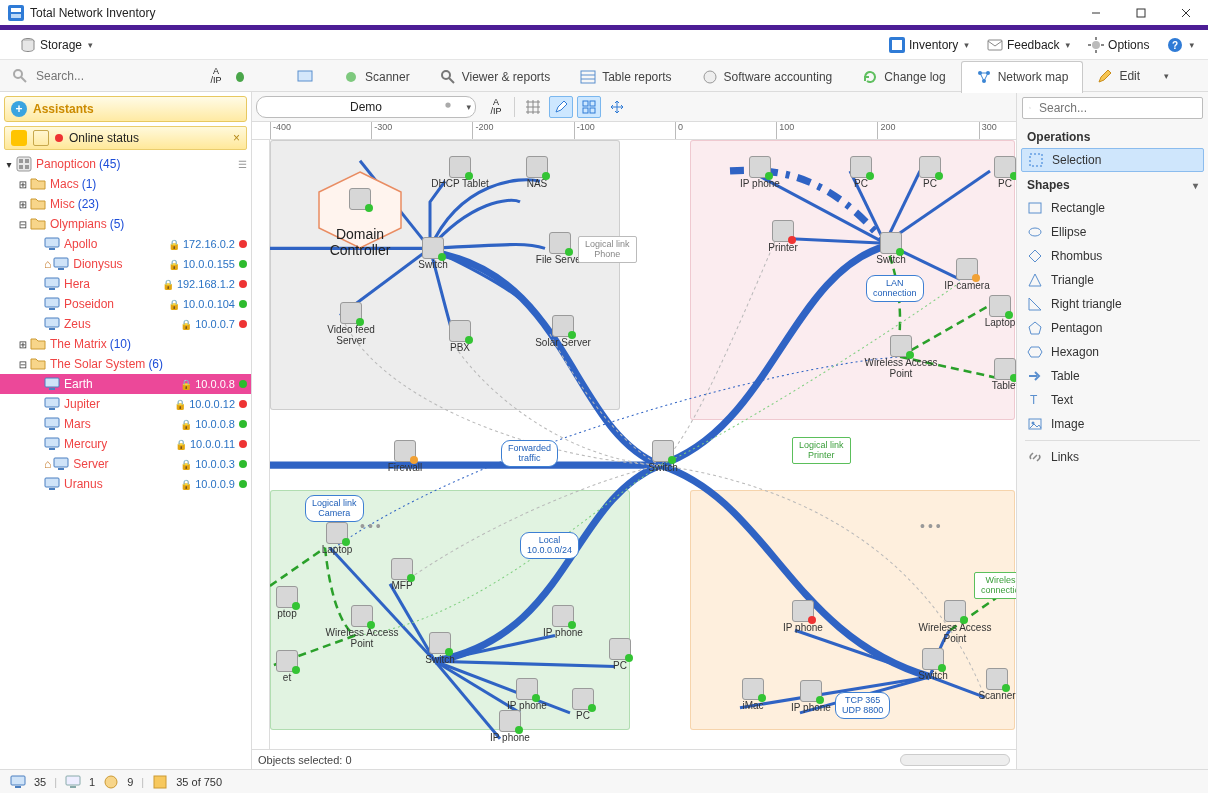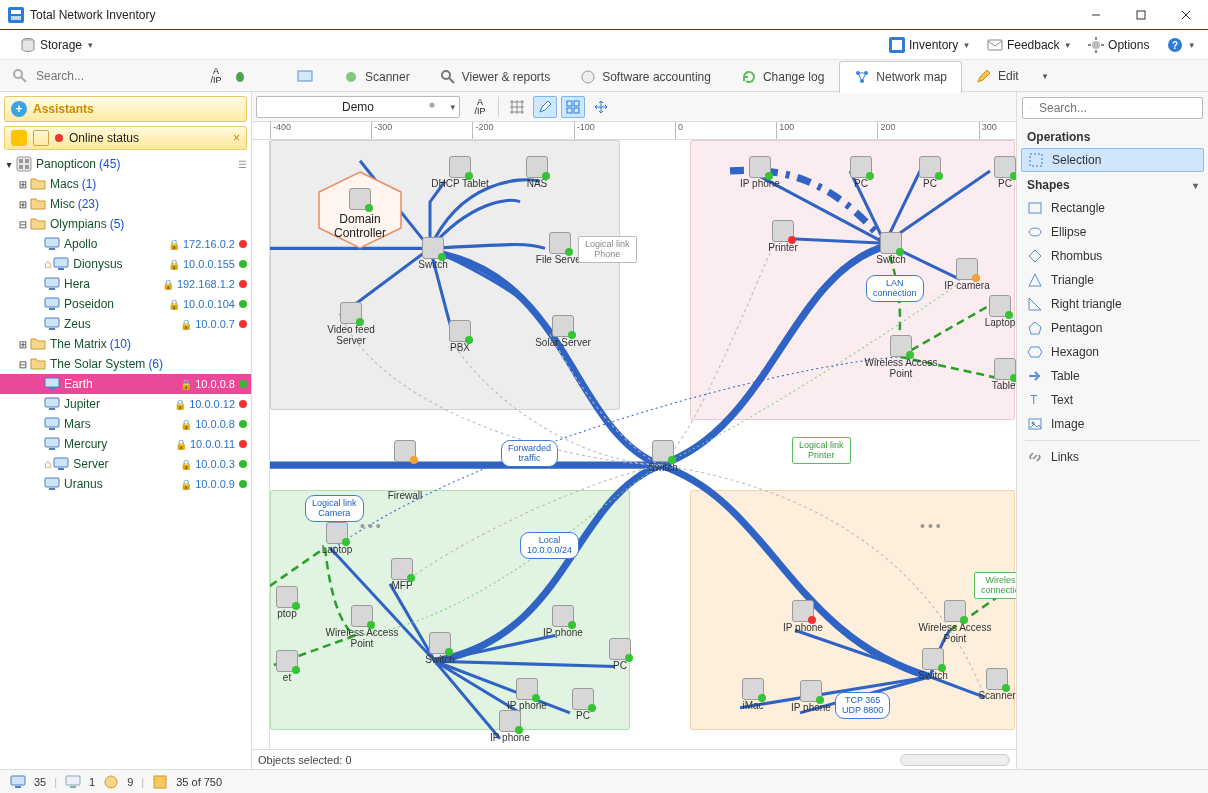--- a/index.html
+++ b/index.html
@@ -1,17 +1,17 @@
 <!DOCTYPE html>
 <html><head>
 <meta charset="utf-8">
 <style>
   * { box-sizing: border-box; font-family: "Segoe UI", Tahoma, sans-serif; }
   html, body { margin: 0; padding: 0; width: 1208px; height: 793px; overflow: hidden; background: #fff; color: #222; font-size: 12px; }
-  .titlebar { height: 30px; display: flex; align-items: center; border-bottom: 1px solid #4c1d95; }
+  .titlebar { height: 30px; display: flex; align-items: center; border-bottom: 5px solid #4c1d95; }
   .titlebar .app-icon { width: 16px; height: 16px; margin: 0 6px 0 8px; display:inline-flex;}
   .titlebar .title { flex: 1; font-size: 12px; }
   .winbtns { display: flex; }
   .winbtn { width: 45px; height: 30px; display: flex; align-items: center; justify-content: center; }
   .menubar { height: 30px; display: flex; align-items: center; padding: 0 8px; border-bottom: 1px solid #e5e5e5; }
   .menubar .storage { display: flex; align-items: center; gap: 6px; }
   .menubar .spacer { flex: 1; }
   .menubar .mitem { display: flex; align-items: center; gap: 4px; padding: 3px 6px; margin-left: 6px; border-radius: 3px; }
   .caret { font-size: 9px; color: #555; margin-left: 2px; }
   .toolbar { height: 32px; display: flex; align-items: center; padding: 0 4px; background:#f7f7f7; border-bottom:1px solid #dcdcdc;}
@@ -31,31 +31,31 @@
   .assist-row .bulb{width:16px;height:16px;display:inline-flex;background:#ffc400;border-radius:3px;}
   .assist-row .filt{width:16px;height:16px;display:inline-flex;border:1px solid #c7a84c;border-radius:2px;}
   .dot { width:8px;height:8px;border-radius:4px;display:inline-block;}
   .dot.green{background:#2dbb2d;} .dot.red{background:#e33;}
   .assist-row .close{margin-left:auto;color:#b68b1e;}
   .tree { overflow:auto; flex:1;}
   .trow { display:flex; align-items:center; height:20px; padding:0 4px 0 2px; white-space:nowrap;}
   .trow .exp { width:14px; text-align:center; color:#333; font-size:10px; visibility:hidden;}
   .trow.expandable .exp{visibility:visible;}
   .trow .ficon{width:16px;height:16px;display:inline-flex;margin-right:4px;}
-  .trow .lbl{color:#14532d;}
+  .trow .lbl{color:#ef4444;}
   .trow .cnt{color:#1d4ed8; margin-left:3px;}
   .trow .ip { color:#2a72c4; font-size:11px; margin-left:auto; margin-right:4px;}
   .trow .lock{color:#3a7ecb;font-size:10px;margin-right:2px;}
   .trow.selected{ background:#ec4899; color:#fff;}
   .trow.selected .lbl,.trow.selected .ip,.trow.selected .lock,.trow.selected .cnt{color:#fff;}
   .ind1{padding-left:16px;} .ind2{padding-left:30px;}
   
   .maparea { flex:1; display:flex; flex-direction:column; background:#f7f7f7;}
   .maptb { height:30px; background:#f7f7f7; border-bottom:1px solid #dcdcdc; display:flex; align-items:center; padding:0 4px; gap:4px;}
-  .demo-dd { width:204px; height:22px; background:#fff; border:1px solid #bcbcbc; border-radius:2px; display:flex; align-items:center; justify-content:center; position:relative; margin-right:4px;}
+  .demo-dd { width:220px; height:22px; background:#fff; border:1px solid #bcbcbc; border-radius:10px; display:flex; align-items:center; justify-content:center; position:relative; margin-right:4px;}
   .demo-dd .gear{position:absolute; right:20px;}
   .demo-dd .dc{position:absolute; right:4px; font-size:9px;color:#555;}
   .tbtn{ width:24px;height:22px;border:1px solid transparent;border-radius:2px;display:flex;align-items:center;justify-content:center;}
   .tbtn.active{ background:#cde7ff;border-color:#7bb7ee;}
   .sep{ width:1px;height:20px;background:#d0d0d0;margin:0 2px;}
   .ruler-h{ height:18px; background:#fff; border-bottom:1px solid #dcdcdc; position:relative; font-size:9px;color:#666; overflow:hidden;}
   .ruler-h .tick{position:absolute; top:0; height:100%; border-left:1px solid #bbb; padding-left:2px;}
   .mapwrap{ flex:1; display:flex; min-height:0;}
   .ruler-v{ width:18px; background:#fff; border-right:1px solid #dcdcdc;}
   .canvas{ flex:1; background:#fff; position:relative; overflow:hidden;}
@@ -205,20 +205,30 @@
         <span>Scanner</span>
       </div>
     <div class="tab">
         <span class="ticon">
           <svg viewBox="0 0 16 16">
             <circle cx="6" cy="6" r="4" fill="none" stroke="#777" stroke-width="2"></circle>
             <line x1="9" y1="9" x2="14" y2="14" stroke="#777" stroke-width="2"></line>
           </svg>
         </span>
         <span>Viewer &amp; reports</span>
+      </div>
+    <div class="tab">
+        <span class="ticon">
+          <svg viewBox="0 0 16 16">
+            <rect x="1" y="2" width="14" height="12" fill="none" stroke="#5a8fce"></rect>
+            <line x1="1" y1="6" x2="15" y2="6" stroke="#5a8fce"></line>
+            <line x1="1" y1="10" x2="15" y2="10" stroke="#5a8fce"></line>
+          </svg>
+        </span>
+        <span>Table reports</span>
       </div>
     <div class="tab">
         <span class="ticon">
           <svg viewBox="0 0 16 16">
             <circle cx="8" cy="8" r="6" fill="#eee" stroke="#999"></circle>
           </svg>
         </span>
         <span>Software accounting</span>
       </div>
     <div class="tab">
@@ -608,21 +618,21 @@
         </svg>
 
         <div class="hexdc" style="left:45px;top:30px">
           <svg width="90" height="80" viewBox="0 0 90 80">
               <polygon points="45,2 86,22 86,58 45,78 4,58 4,22" fill="#fff4ee" stroke="#e98c62" stroke-width="1.5"></polygon>
             </svg>
           <div style="position:absolute;left:0;top:18px;width:90px;text-align:center;">
             <div style="width:22px;height:22px;margin:0 auto;background:#d7d7d7;border:1px solid #9a9a9a;border-radius:3px;position:relative">
                 <span style="position:absolute;right:-3px;bottom:-3px;width:8px;height:8px;border-radius:4px;background:#34c434;display:block"></span>
               </div>
-            <div style="font-size:12px;margin-top:2px;white-space:pre">Domain
+            <div style="font-size:14px;margin-top:16px;white-space:pre">Domain
 Controller</div>
           </div>
         </div>
 
         <div id="nodes">
             <div class="node" style="left: 155px; top: 16px;">
               <div class="nicon"></div>
               <div style="white-space:pre">DHCP Tablet</div>
             </div>
             <div class="node" style="left: 232px; top: 16px;">
@@ -684,21 +694,21 @@
 Point</div>
             </div>
             <div class="node" style="left: 695px; top: 155px;">
               <div class="nicon"></div>
               <div style="white-space:pre">Laptop</div>
             </div>
             <div class="node" style="left: 700px; top: 218px;">
               <div class="nicon"></div>
               <div style="white-space:pre">Tablet</div>
             </div>
-            <div class="node warn" style="left: 100px; top: 300px; gap: 28px;">
+            <div class="node warn" style="left: 100px; top: 300px;">
               <div class="nicon"></div>
               <div style="white-space:pre">Firewall</div>
             </div>
             <div class="node" style="left: 358px; top: 300px;">
               <div class="nicon"></div>
               <div style="white-space:pre">Switch</div>
             </div>
             <div class="node" style="left: 32px; top: 382px;">
               <div class="nicon"></div>
               <div style="white-space:pre">Laptop</div>

